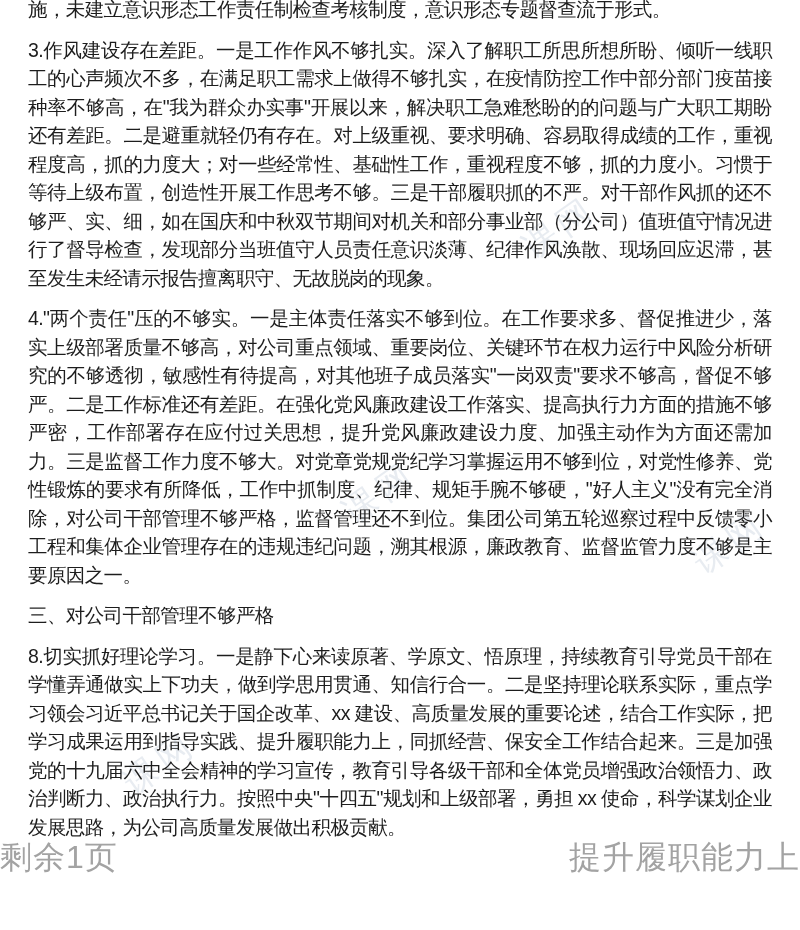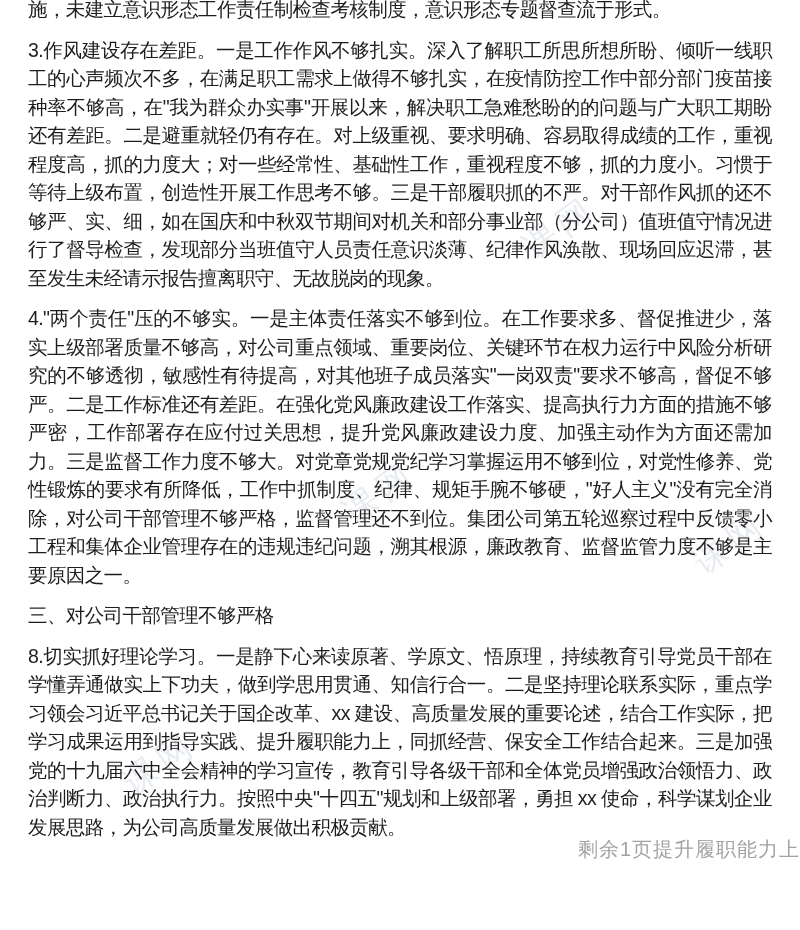--- a/index.html
+++ b/index.html
@@ -53,23 +53,23 @@
   .content .heading {
     font-weight: normal;
   }
   .preview-footer {
     position: absolute;
     left: 0;
     right: 0;
     top: 836px;
     z-index: 1;
     display: flex;
-    justify-content: flex-end;
+    justify-content: space-between;
     align-items: center;
-    font-size: 20px;
+    font-size: 32px;
     color: #a3a3a3;
     letter-spacing: 1px;
   }
 </style>
 </head>
 <body>
 
 <div class="page">
 
   <div class="watermark-layer">

